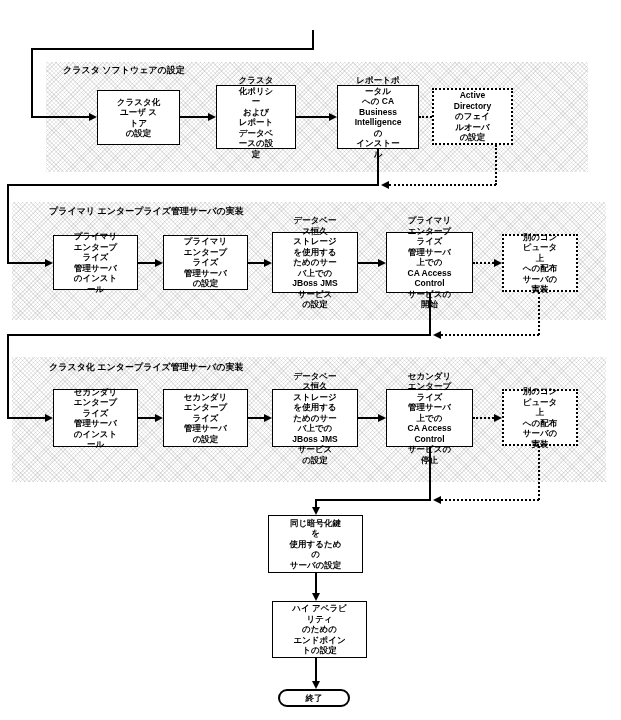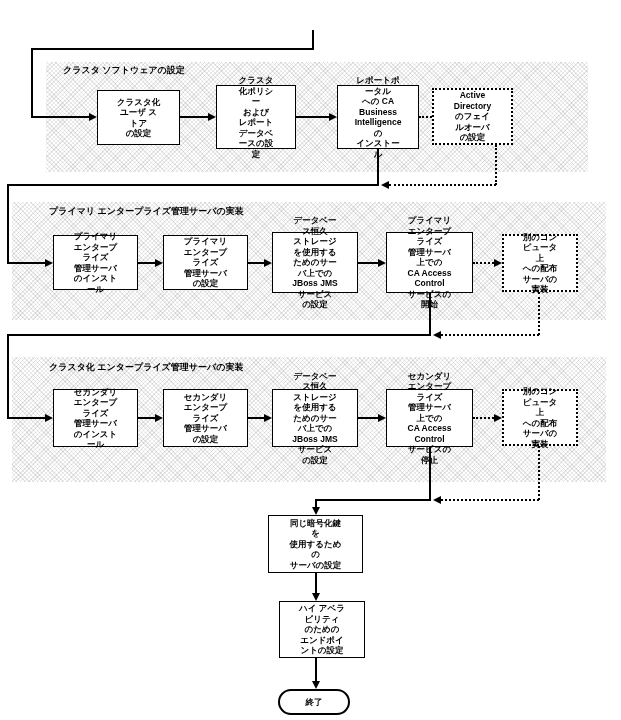--- a/index.html
+++ b/index.html
@@ -100,21 +100,21 @@
   <div class="ah ah-r" style="left:45px;top:414px"></div>
   <div class="ah ah-r" style="left:155px;top:414px"></div>
   <div class="ah ah-r" style="left:264px;top:414px"></div>
   <div class="ah ah-r" style="left:378px;top:414px"></div>
   <div class="ah ah-r" style="left:494px;top:414px"></div>
   <div class="ah ah-l" style="left:433px;top:496px"></div>
   <div class="ah ah-d" style="left:312px;top:507px"></div>
   <div class="ah ah-d" style="left:312px;top:593px"></div>
   <div class="ah ah-d" style="left:312px;top:681px"></div>
 
-  <div class="terminal" style="left:278px;top:689px;width:72px;height:26px">
+  <div class="terminal" style="left:278px;top:689px;width:72px;height:18px">
     <span class="lbl">終了</span>
   </div>
 
   <div class="box" style="left:97px;top:90px;width:83px;height:55px">
     <span class="lbl">クラスタ化
 ユーザ ストア
 の設定</span>
   </div>
   <div class="box" style="left:216px;top:85px;width:80px;height:64px">
     <span class="lbl">クラスタ化ポリシー
@@ -194,19 +194,19 @@
     <span class="lbl">別のコンピュータ上
 への配布サーバの
 実装</span>
   </div>
 
   <div class="box" style="left:268px;top:515px;width:95px;height:58px">
     <span class="lbl">同じ暗号化鍵を
 使用するための
 サーバの設定</span>
   </div>
-  <div class="box" style="left:279px;top:601px;width:86px;height:57px">
+  <div class="box" style="left:272px;top:601px;width:95px;height:57px">
     <span class="lbl">ハイ アベラビリティ
 のための
 エンドポイントの設定</span>
   </div>
 
 </div>
 
 </body></html>

